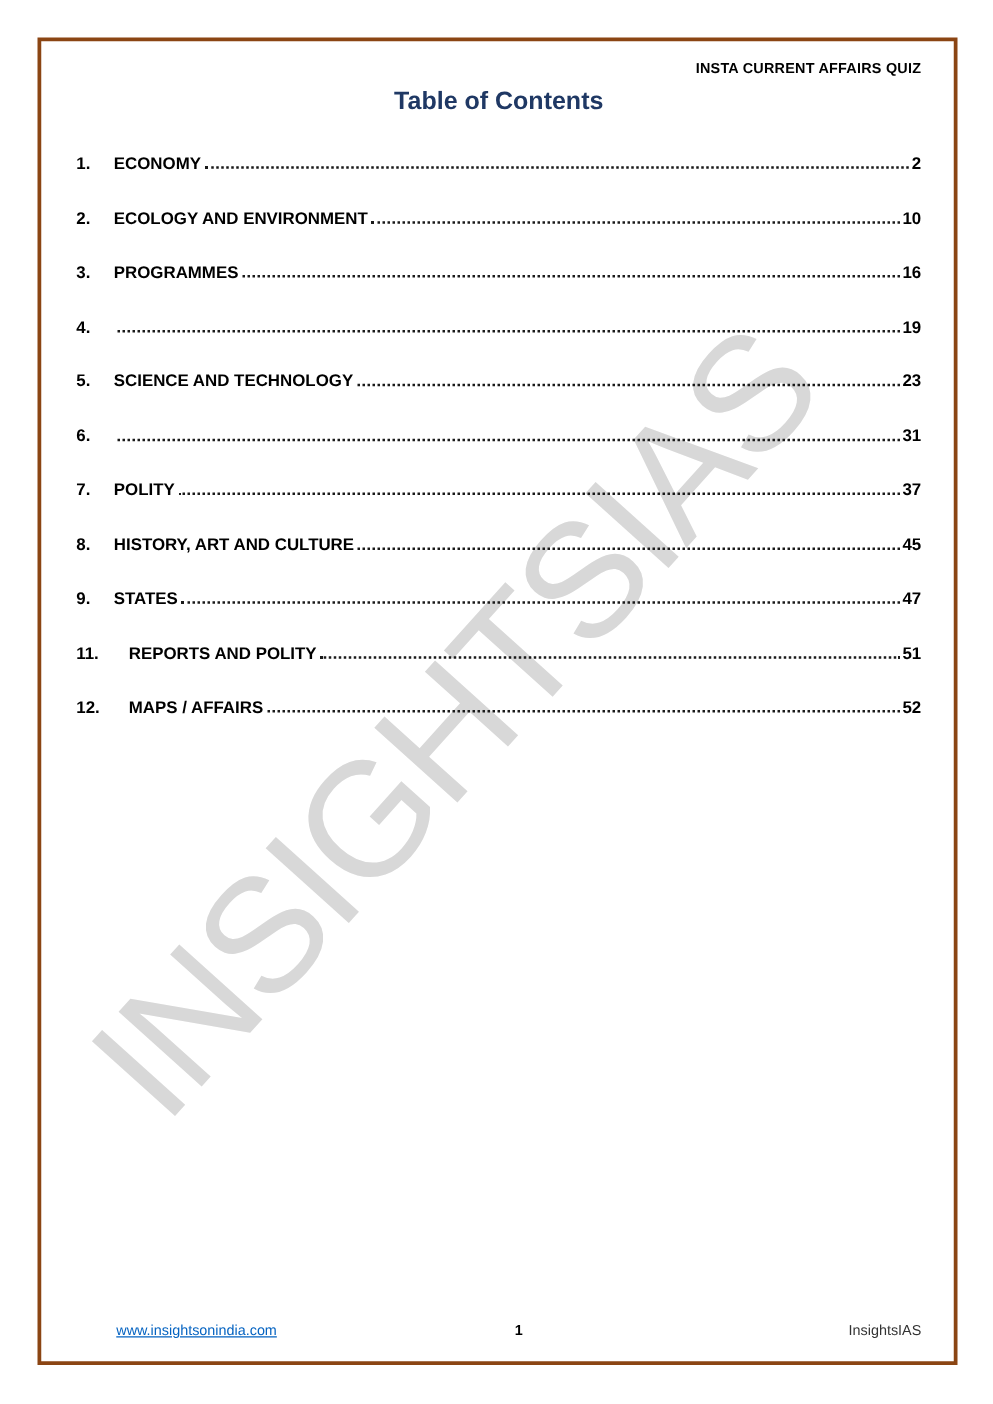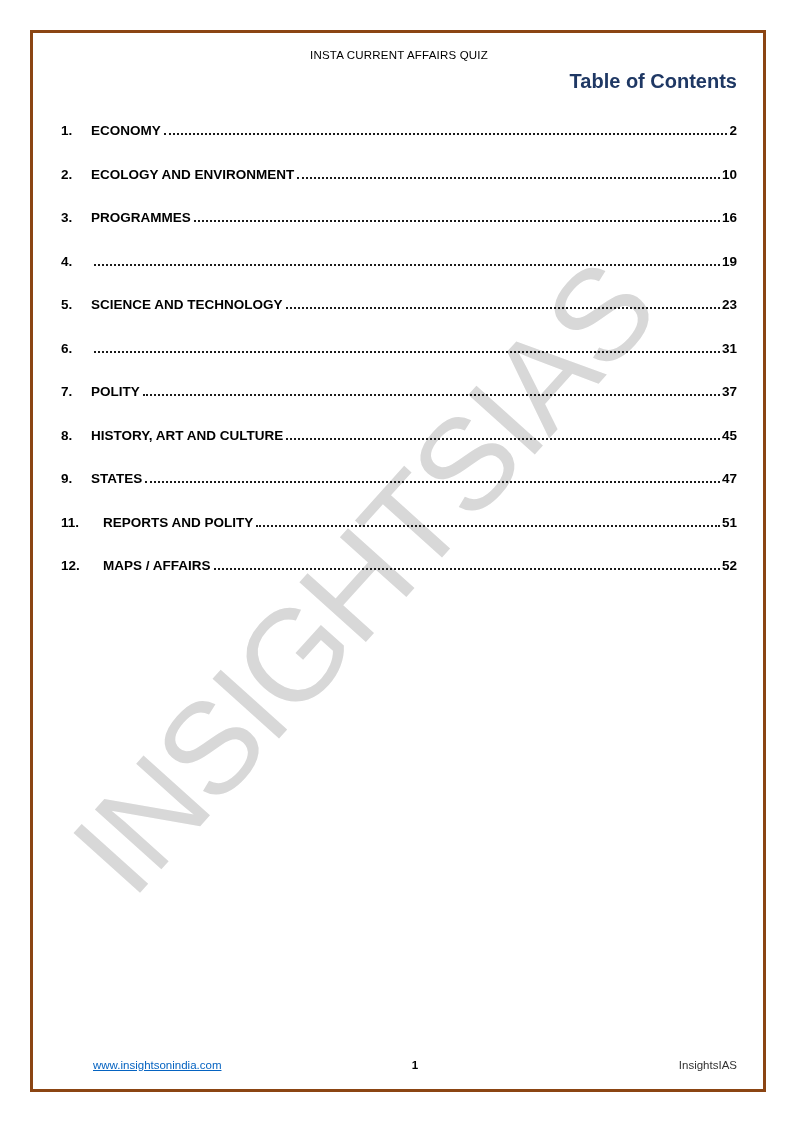--- a/index.html
+++ b/index.html
@@ -44,31 +44,31 @@
     font-weight: 400;
     letter-spacing: -3px;
     color: #d8d8d8;
     white-space: nowrap;
     z-index: 0;
     user-select: none;
     pointer-events: none;
   }
   .doc-header {
     padding-top: 15px;
-    text-align: center;
+    text-align: right;
     font-size: 11.5px;
-    font-weight: normal;
+    font-weight: bold;
     line-height: 14px;
     letter-spacing: 0.2px;
     position: relative;
     z-index: 1;
   }
   .doc-title {
     margin-top: 6px;
-    text-align: right;
+    text-align: center;
     font-size: 20px;
     font-weight: bold;
     line-height: 26px;
     color: #1F3864;
     position: relative;
     z-index: 1;
   }
   .toc {
     margin-top: 28px;
     position: relative;

